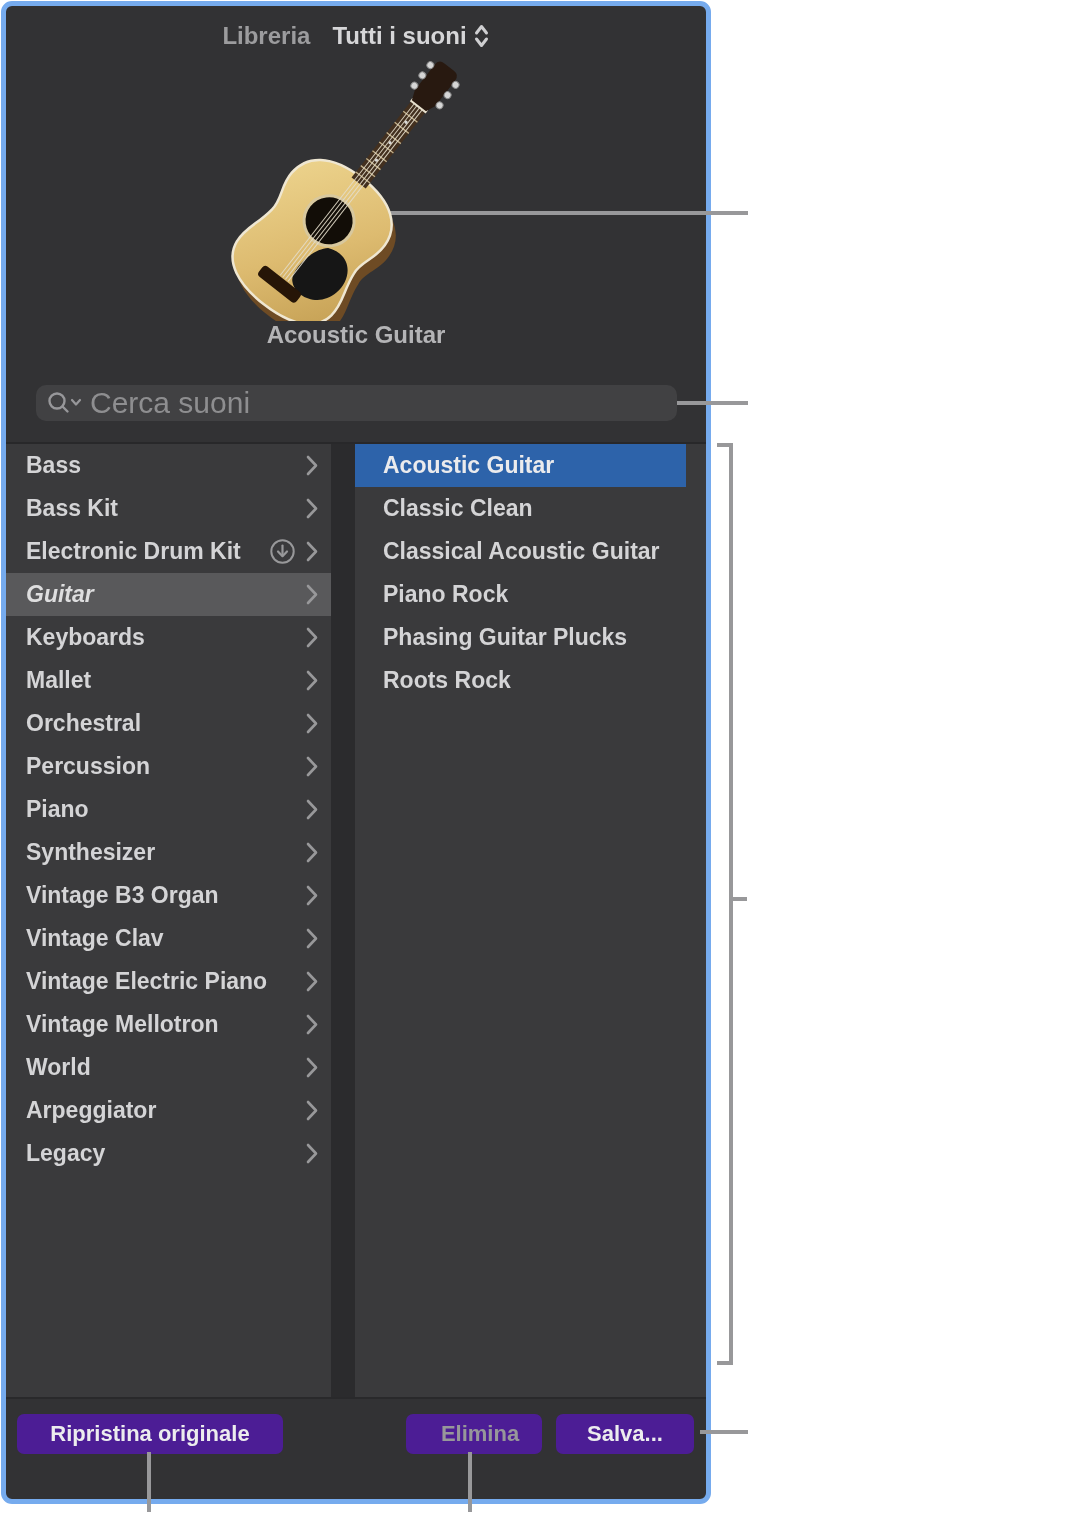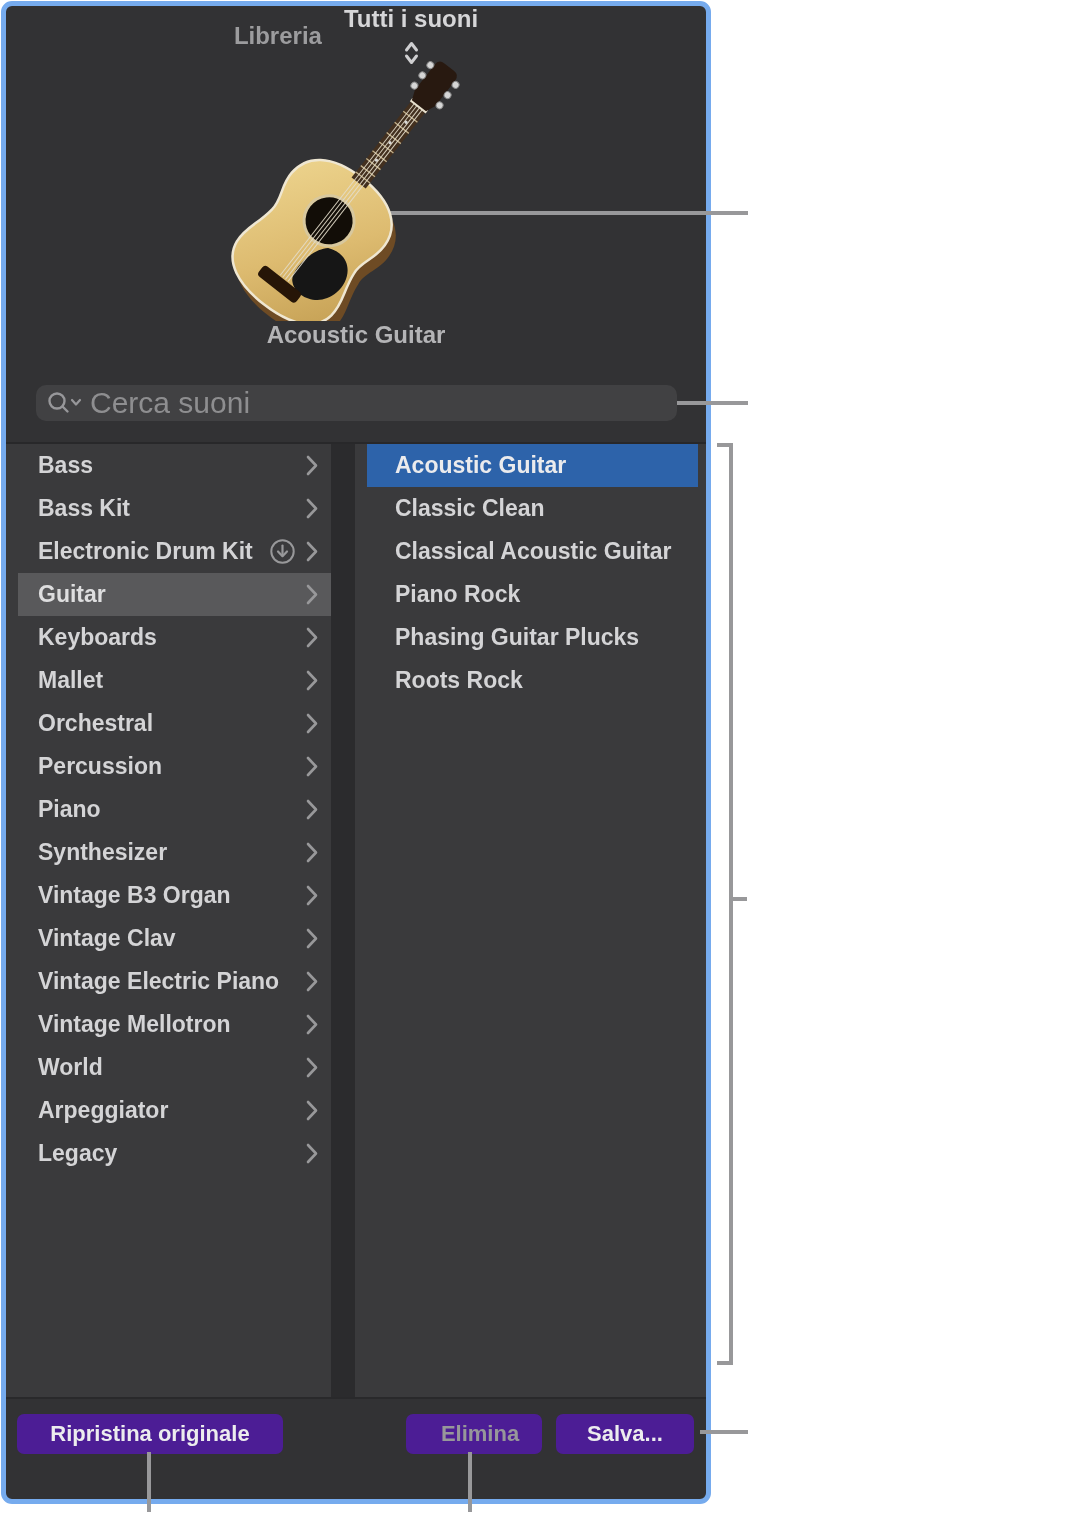--- a/index.html
+++ b/index.html
@@ -16,21 +16,21 @@
     background:#323234;
   }
 
   .panel-header{
     position:absolute;left:0;top:8px;width:100%;height:44px;
     display:flex;align-items:center;justify-content:center;gap:22px;
   }
   .lib-title{font-size:24px;font-weight:700;color:#9c9c9e;}
   .sounds-dropdown{
     display:flex;align-items:center;gap:6px;background:none;border:none;
-    font-family:inherit;font-size:24px;font-weight:700;color:#d6d6d8;padding:0;cursor:default;flex-direction:column;
+    font-family:inherit;font-size:24px;font-weight:700;color:#d6d6d8;padding:0;cursor:default;
   }
 
   .guitar-wrap{position:absolute;left:130px;top:50px;width:440px;height:265px;z-index:6;}
 
   .patch-caption{
     position:absolute;left:0;top:315px;width:100%;text-align:center;
     font-size:24px;font-weight:700;color:#b4b4b6;
   }
 
   .search-field{
@@ -51,24 +51,24 @@
     display:flex;
   }
   .col{background:#3a3a3c;height:100%;box-sizing:border-box;overflow:hidden;}
   .col.categories{width:325px;}
   .col-divider{width:24px;height:100%;background:#2b2b2d;}
   .col.patches{width:351px;}
 
   .row{
     height:43px;display:flex;align-items:center;
     padding:0 12px 0 20px;box-sizing:border-box;
-    font-size:23px;font-weight:700;color:#d4d4d6;cursor:default;margin-left:12px;
+    font-size:23px;font-weight:700;color:#d4d4d6;cursor:default;
   }
   .row-label{flex:1;white-space:nowrap;overflow:hidden;}
-  .cat-row.selected{background:#59595b;color:#dededf;}
+  .cat-row.selected{background:#59595b;color:#dededf;font-style:italic;}
   .patch-row{width:331px;padding-left:28px;}
   .patch-row.selected{background:#2d63aa;color:#ebebed;}
 
   .chevron,.download-icon{display:flex;align-items:center;}
   .download-icon{display:none;margin-right:9px;}
   .cat-row.downloadable .download-icon{display:flex;}
 
   
   .panel-footer{
     position:absolute;left:0;top:1391px;width:700px;height:65px;

